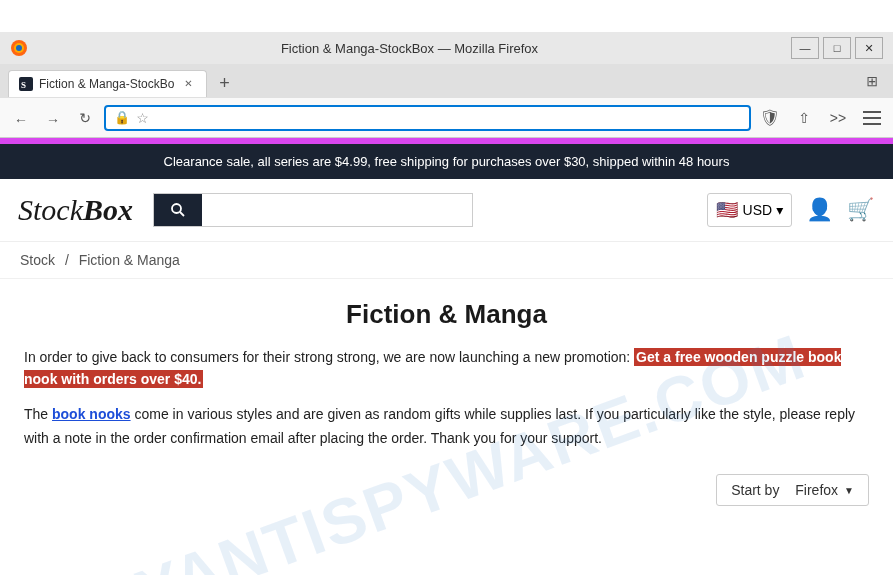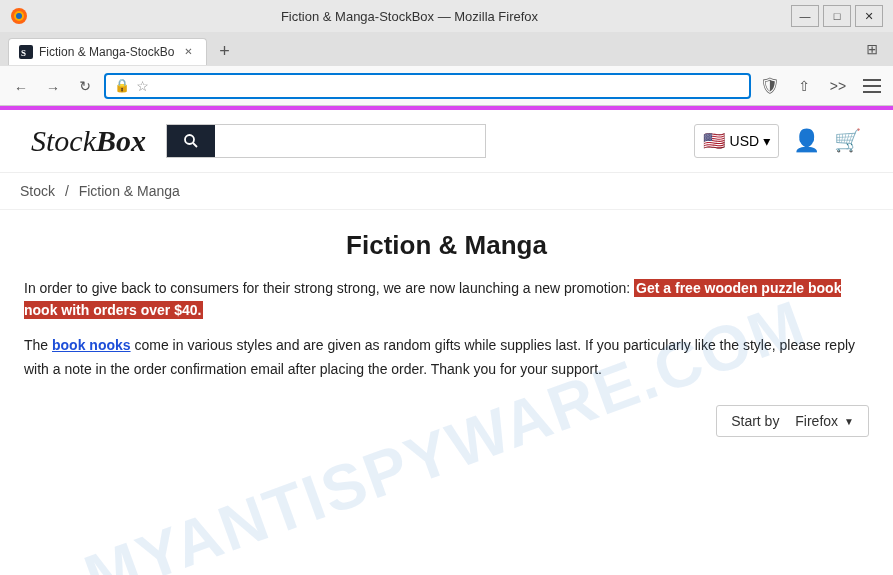--- a/index.html
+++ b/index.html
@@ -1,19 +1,19 @@
 <!DOCTYPE html>
 <html><head>
   <meta charset="utf-8">
   <style>
     * { margin: 0; padding: 0; box-sizing: border-box; }
     body { font-family: Arial, sans-serif; font-size: 14px; background: #fff; width: 893px; height: 575px; overflow: hidden; }
 
     
-    .browser-chrome { background: #c2410c; border-bottom: 4px solid #d946ef; }
+    .browser-chrome { background: #c2410c; border-bottom: 6px solid #d946ef; margin-top: 32px; }
     .title-bar {
       display: flex; align-items: center; justify-content: space-between;
       background: #e8e8e8; padding: 6px 10px; height: 32px;
     }
     .title-bar-left { display: flex; align-items: center; gap: 6px; }
     .title-text { font-size: 13px; color: #333; flex: 1; text-align: center; }
     .window-controls { display: flex; gap: 4px; align-items: center; }
     .win-btn {
       width: 28px; height: 22px; border: 1px solid #aaa; background: #e8e8e8;
       font-size: 11px; display: flex; align-items: center; justify-content: center;
@@ -70,21 +70,21 @@
     .hamburger-line { width: 18px; height: 2px; background: #555; }
 
     
     .site-banner {
       background: #1a2332; color: #fff; text-align: center; padding: 10px;
       font-size: 13px;
     }
 
     
     .site-header {
-      display: flex; align-items: center; padding: 14px 31px; border-bottom: 1px solid #eee;
+      display: flex; align-items: center; padding: 14px 18px; border-bottom: 1px solid #eee;
       gap: 20px;
       justify-content: flex-end;
     }
     .logo-text {
       font-size: 30px; font-family: Georgia, serif; color: #1a1a1a;
       font-style: italic; white-space: nowrap;
     }
     .logo-stock { font-weight: normal; }
     .logo-box { font-weight: bold; }
     .search-bar {
@@ -207,20 +207,23 @@
         <div class="hamburger-line"></div>
       </div>
     </div>
   </div>
 </div>
 
 <div style="position:relative; background:#fff; height: calc(575px - 32px - 36px - 40px);">
 
   <div class="watermark">MYANTISPYWARE.COM</div>
 
+  <div class="site-banner">
+    <span>Clearance sale, all series are $4.99, free shipping for purchases over $30, shipped within 48 hours</span>
+  </div>
 
   <div class="site-header">
     <div class="logo-text">
       <span class="logo-stock"><em>Stock</em></span><span class="logo-box"><em>Box</em></span>
     </div>
     <div class="search-bar">
       <button class="search-btn">
         <svg width="16" height="16" viewBox="0 0 16 16" fill="white">
           <circle cx="6.5" cy="6.5" r="4.5" fill="none" stroke="white" stroke-width="1.8"></circle>
           <line x1="10" y1="10" x2="14" y2="14" stroke="white" stroke-width="1.8"></line>

